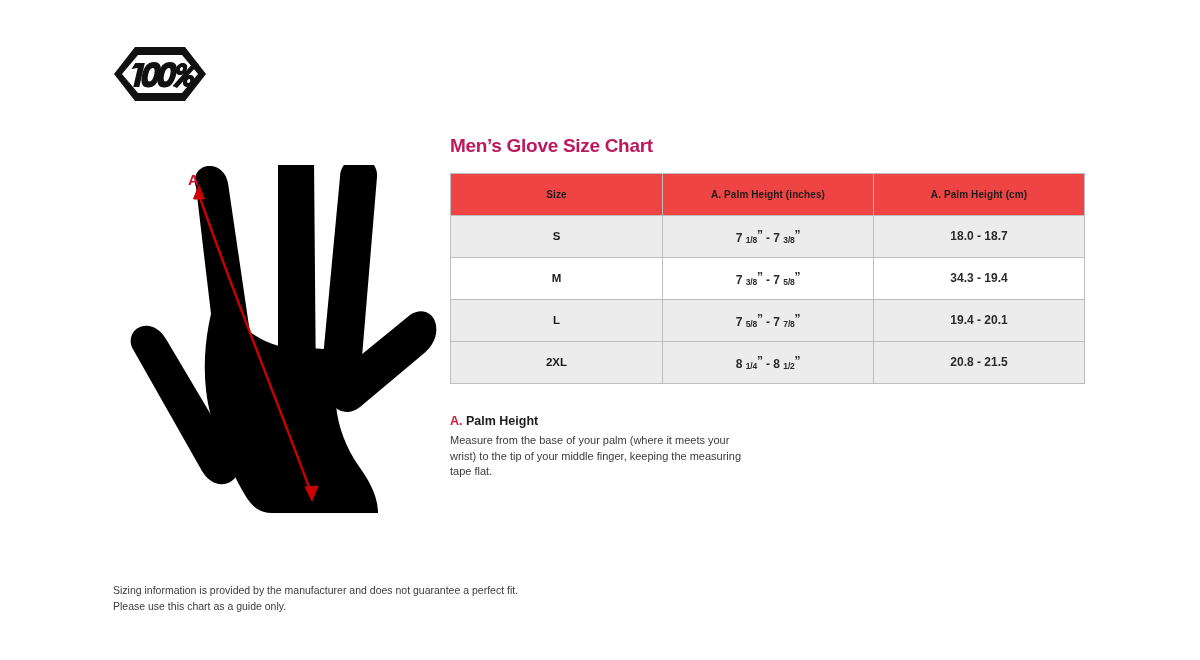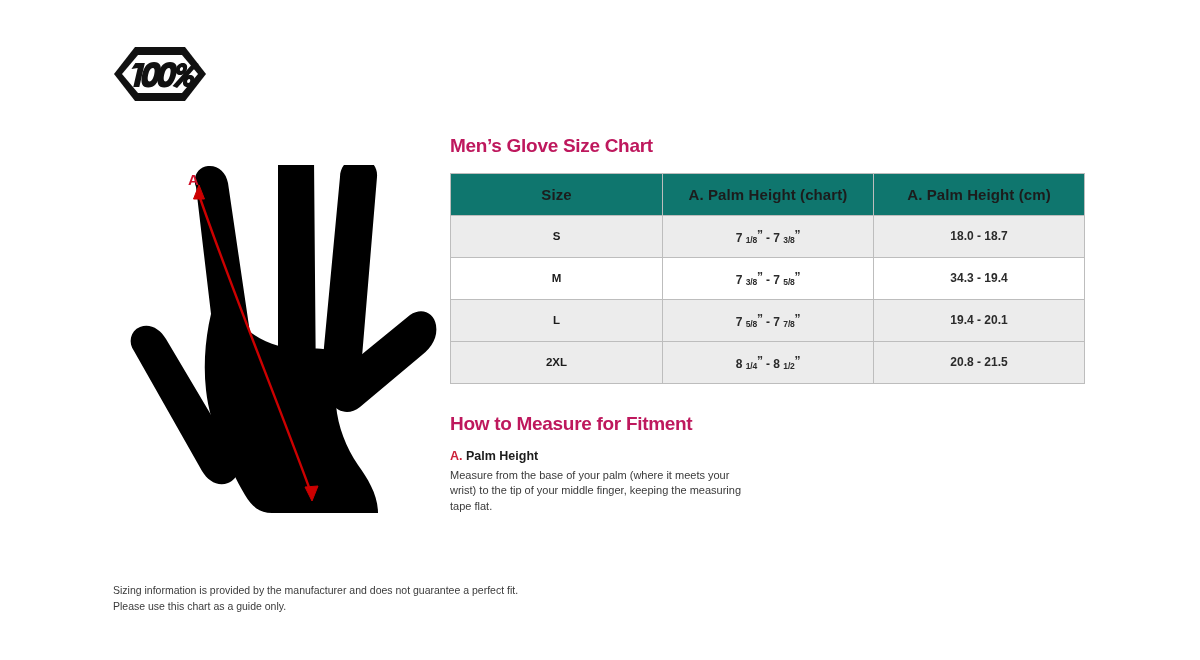--- a/index.html
+++ b/index.html
@@ -70,22 +70,22 @@
   }
   table#size-table td, table#size-table th {
     border: 1px solid #bdbdbd;
     text-align: center;
     vertical-align: middle;
     height: 41px;
     padding: 0 6px;
     font-family: "Liberation Sans", sans-serif;
   }
   table#size-table th {
-    background: #0f766e;
-    font-size: 15px;
+    background: #ef4444;
+    font-size: 10px;
     font-weight: bold;
     color: #1c1c1c;
     letter-spacing: 0.1px;
   }
   table#size-table col.c-size   { width: 212px; }
   table#size-table col.c-in     { width: 211px; }
   table#size-table col.c-cm     { width: 211px; }
 
   table#size-table tbody tr.row-shaded td { background: #ececec; }
   table#size-table tbody tr.row-plain  td { background: #ffffff; }
@@ -247,21 +247,21 @@
 
   <table id="size-table">
     <colgroup>
       <col class="c-size">
         <col class="c-in">
         <col class="c-cm">
     </colgroup>
     <thead>
       <tr>
         <th>Size</th>
-        <th>A. Palm Height (chart)</th>
+        <th>A. Palm Height (inches)</th>
         <th>A. Palm Height (cm)</th>
       </tr>
     </thead>
     <tbody>
       <tr class="row-shaded">
         <td class="cell-size">S</td>
         <td class="cell-val"><span>7</span> <span class="frac">1/8</span><span class="inmark">”</span> - <span>7</span> <span class="frac">3/8</span><span class="inmark">”</span></td>
         <td class="cell-val">18.0 - 18.7</td>
       </tr>
       <tr class="row-plain">
@@ -276,21 +276,20 @@
       </tr>
       <tr class="row-shaded">
         <td class="cell-size">2XL</td>
         <td class="cell-val"><span>8</span> <span class="frac">1/4</span><span class="inmark">”</span> - <span>8</span> <span class="frac">1/2</span><span class="inmark">”</span></td>
         <td class="cell-val">20.8 - 21.5</td>
       </tr>
     </tbody>
   </table>
 
   <div id="howto">
-    <h2 class="section-title">How to Measure for Fitment</h2>
     <p class="measure-head">
       <span class="mark">A.</span>
       <span>Palm Height</span>
     </p>
     <p class="measure-body">Measure from the base of your palm (where it meets your wrist) to the tip of your middle finger, keeping the measuring tape flat.</p>
   </div>
 
 </div>
 
 <div id="disclaimer">

